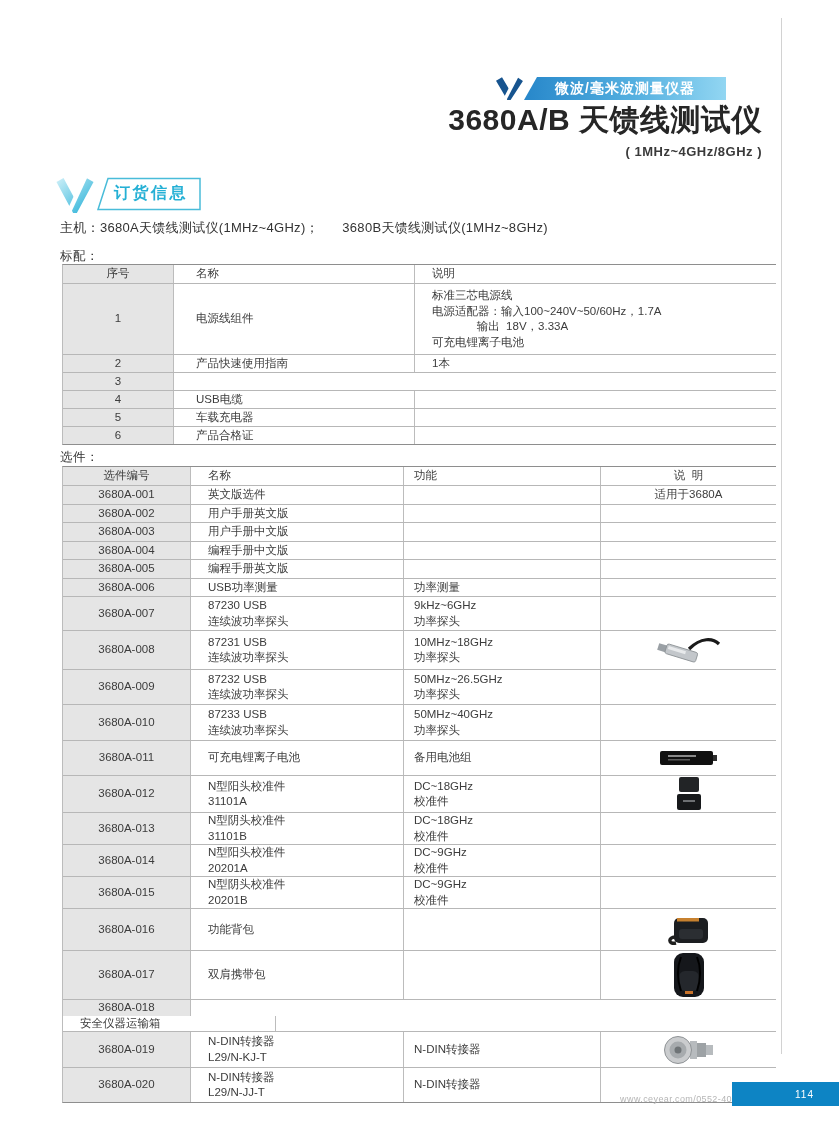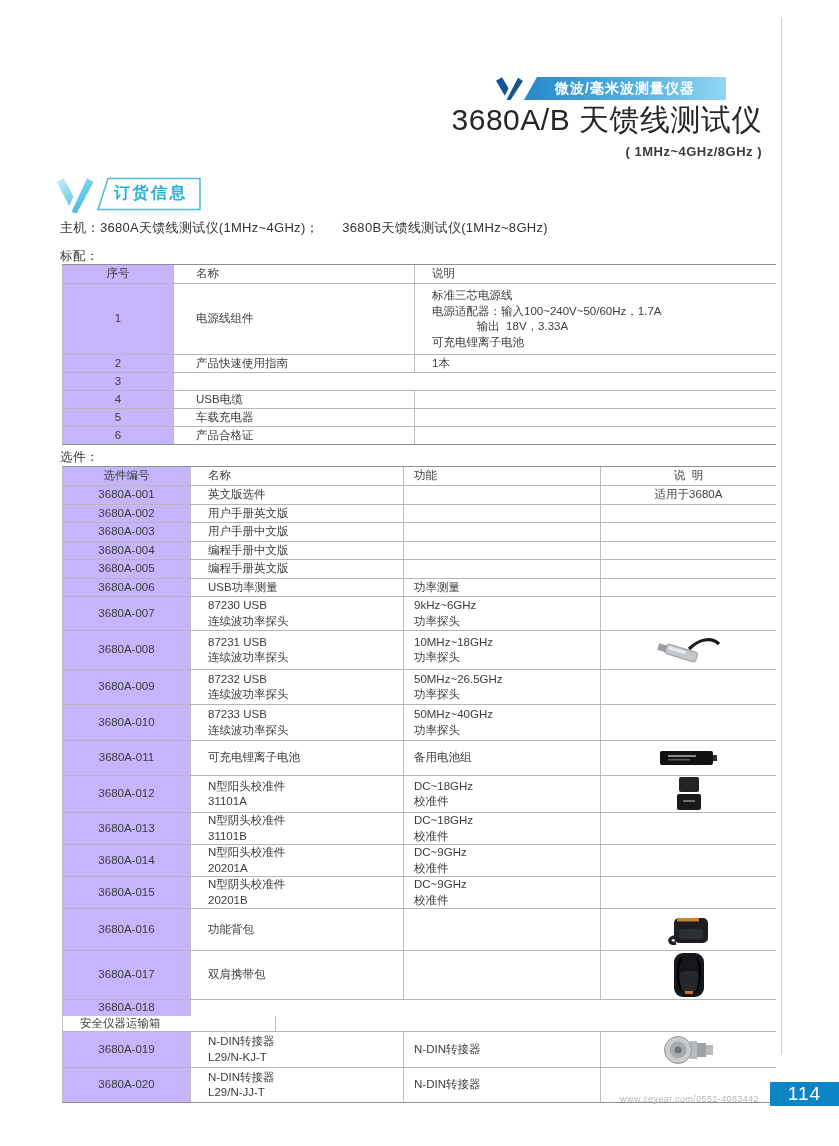--- a/index.html
+++ b/index.html
@@ -12,21 +12,21 @@
 
   
   .badge{position:absolute;top:77px;left:496px;display:flex;align-items:flex-start;}
   .badge-bar{
     margin-left:1px;width:202px;height:23px;line-height:23px;text-align:center;
     background:linear-gradient(90deg,#2787ca 0%,#55b0e0 55%,#92d6f2 100%);
     clip-path:polygon(13px 0,100% 0,100% 100%,0 100%);
     color:#ffffff;font-size:14px;font-weight:bold;letter-spacing:1px;
   }
   .title-block{position:absolute;top:100px;right:77px;text-align:right;}
-  .title{font-size:30px;font-weight:normal;color:#262626;letter-spacing:0.5px;white-space:pre;}
+  .title{font-size:30px;font-weight:bold;color:#262626;letter-spacing:0.5px;white-space:pre;}
   .subtitle{font-size:13px;font-weight:bold;color:#3a3a3a;margin-top:3px;letter-spacing:0.5px;white-space:pre;}
 
   
   .sect{position:absolute;top:176px;left:56px;height:38px;display:flex;align-items:center;}
   .sect-box{position:relative;margin-left:-6px;width:110px;height:36px;}
   .sect-box svg{position:absolute;left:0;top:0;}
   .sect-label{
     position:absolute;left:22px;top:6px;font-size:16px;font-weight:bold;
     color:#25b0d5;letter-spacing:2.5px;white-space:pre;
   }
@@ -38,39 +38,39 @@
 
   
   .dtable{position:absolute;left:62px;width:713px;border-top:1px solid #8e8e8e;border-bottom:1px solid #8e8e8e;border-left:1px solid #bcbcbc;font-size:11.5px;}
   #standard-table{top:264px;}
   #options-table{top:466px;}
   .trow{display:flex;border-bottom:1px solid #b7b7b7;align-items:stretch;}
   .trow:last-child{border-bottom:none;}
   .cell{display:flex;flex-direction:column;justify-content:center;box-sizing:border-box;white-space:pre;line-height:15px;}
   .cell div{line-height:15.5px;}
   .ccenter{align-items:center;text-align:center;}
-  .gray{background:#c4b5fd;}
+  .gray{background:#e5e5e5;}
   .bR{border-right:1px solid #bcbcbc;}
   
   .t1c1{width:111px;}
   .t1c2{width:241px;padding-left:22px;}
   .t1c3{flex:1;padding-left:17px;}
   
   .t2c1{width:128px;}
   .t2c2{width:213px;padding-left:17px;}
   .t2c3{width:197px;padding-left:10px;}
   .t2c4{flex:1;align-items:center;justify-content:center;text-align:center;}
   .thead .cell{font-size:11.5px;color:#3c3c3c;}
   .photo{display:block;}
 
   
   .footer-url{position:absolute;top:1094px;right:80px;font-size:9px;color:#b5b5b5;letter-spacing:0.4px;}
   .page-box{
     position:absolute;top:1082px;right:0;width:69px;height:24px;background:#0d84c4;
-    color:#ffffff;font-size:19px;display:flex;align-items:center;justify-content:center;letter-spacing:1px;
+    color:#ffffff;font-size:10px;display:flex;align-items:center;justify-content:center;letter-spacing:1px;padding-left:38px;
   }
 </style>
 </head>
 <body>
 
 <div class="vline"></div>
 
 <div class="badge">
   <svg width="27" height="23">
     <path d="M3 2 L13 19 L24 2" stroke="#17548f" stroke-width="7" fill="none"></path>

